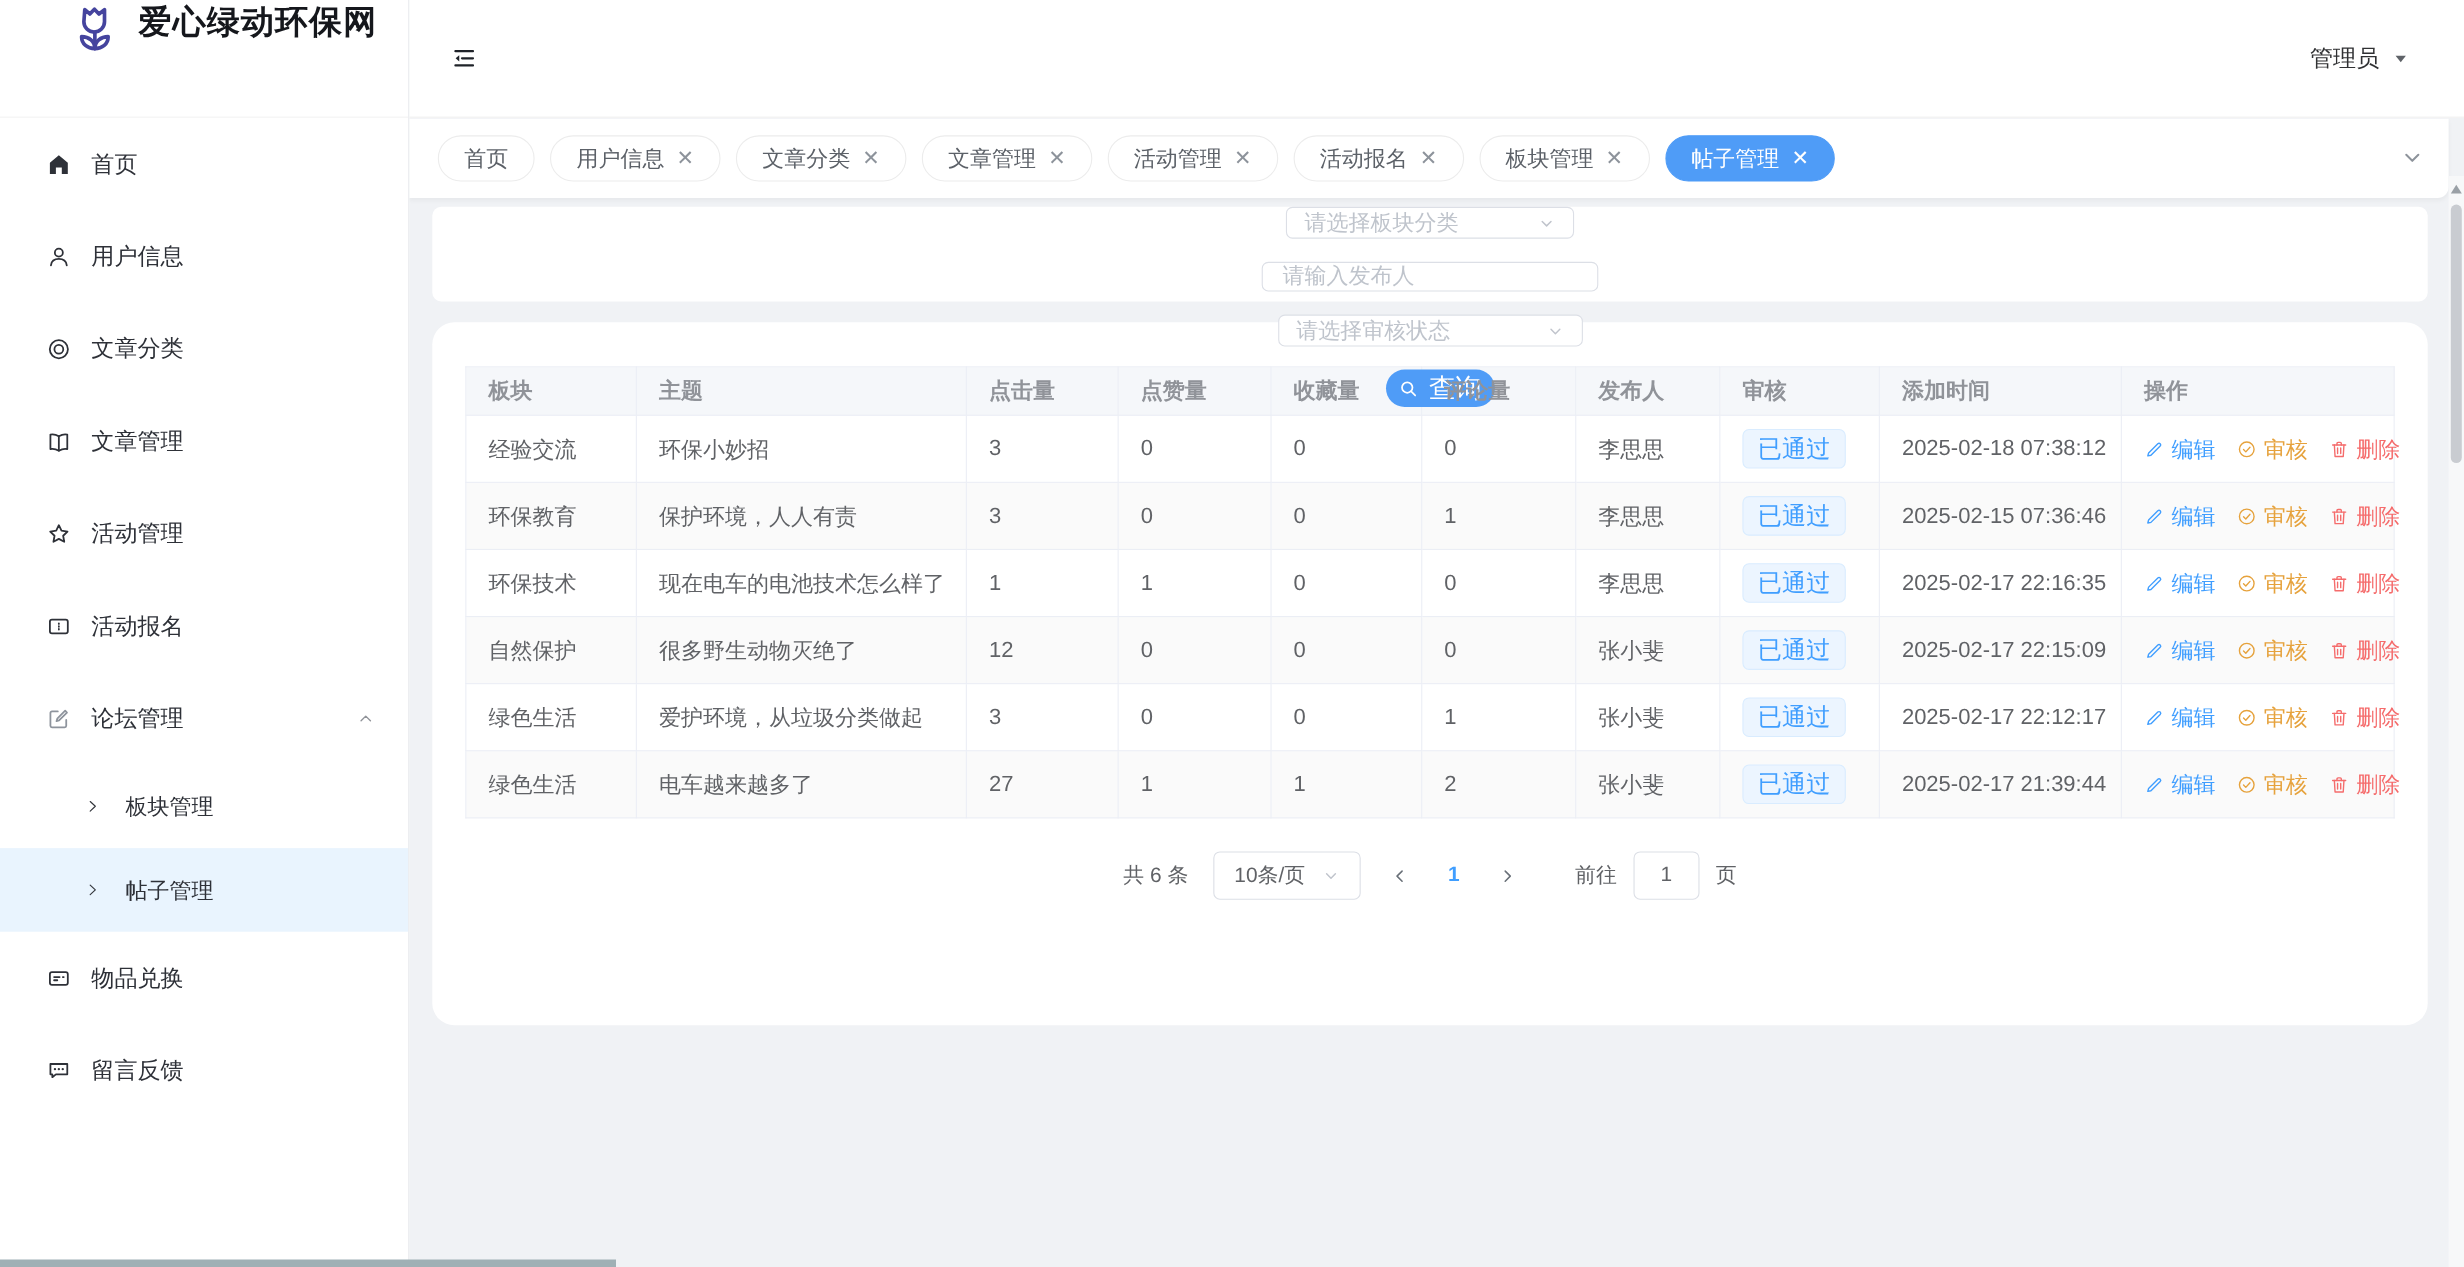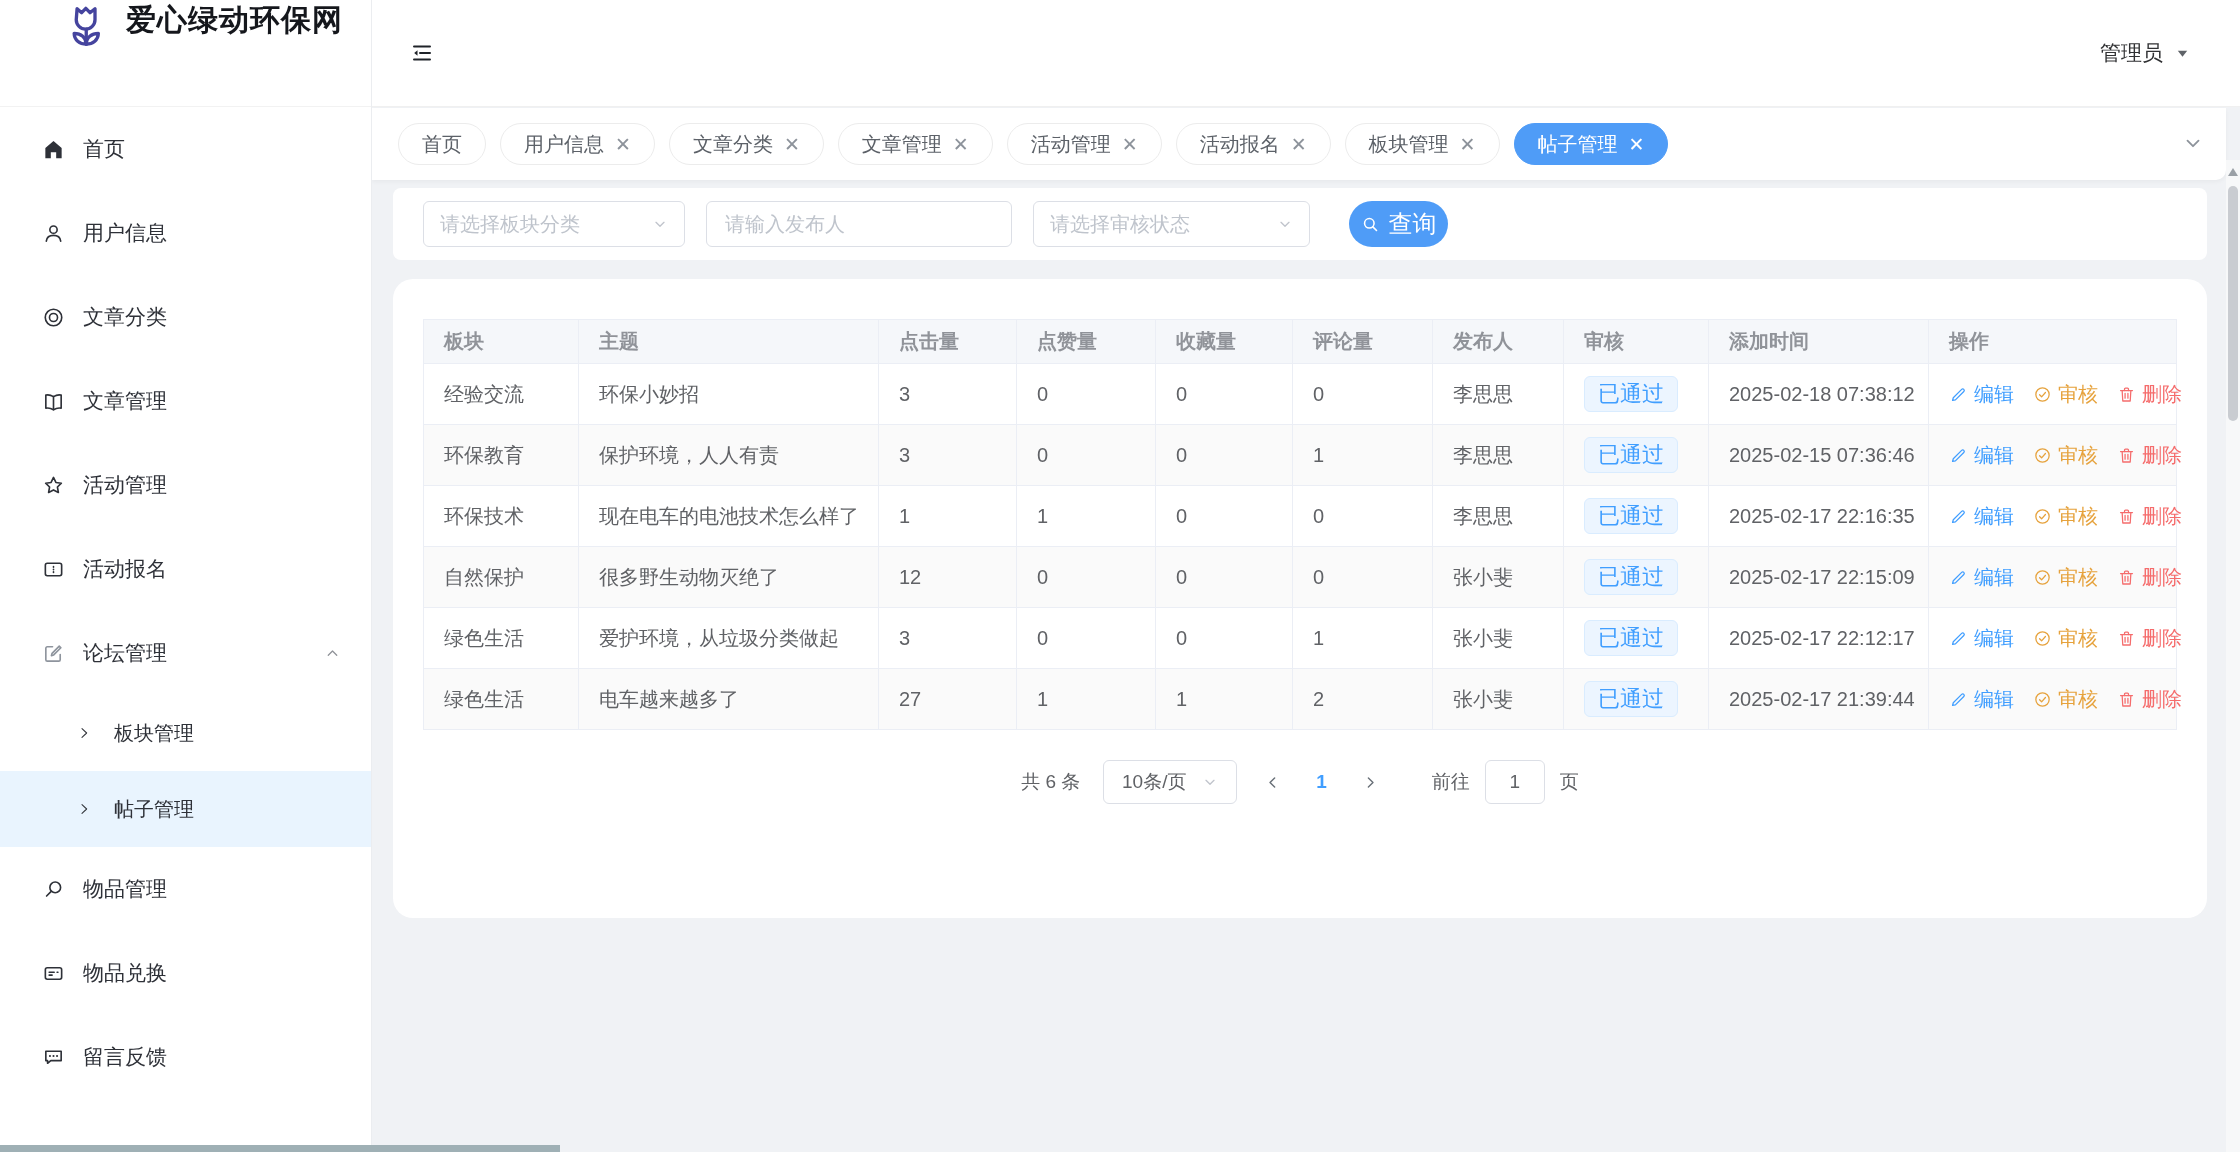--- a/index.html
+++ b/index.html
@@ -48,22 +48,22 @@
        gap:11px;white-space:nowrap;box-sizing:border-box;}
   .tab .close{color:#8d939b;font-size:19px;line-height:1;}
   .tab.active{background:var(--accent);border-color:var(--accent);color:#fff;}
   .tab.active .close{color:#fff;}
   .tabstrip-arrow{position:absolute;right:22px;top:24px;color:#8d939b;cursor:pointer;}
   .tabstrip-arrow svg{width:22px;height:22px;}
 
   
   .content{position:absolute;left:372px;top:180px;width:1854px;height:972px;
            padding:8px 19px 0 21px;box-sizing:border-box;}
-  .filter-card{background:#fff;border-radius:8px;height:72px;display:flex;align-items:center;
-               padding:0 30px;gap:21px;box-sizing:border-box;}
+  .filter-card{background:#fff;border-radius:8px;height:86px;display:flex;align-items:center;
+               padding:0 30px;gap:21px;box-sizing:border-box;flex-direction:column;}
   .fake-select,.fake-input{height:46px;border:1px solid #dcdfe6;border-radius:6px;display:flex;
                align-items:center;padding:0 16px;box-sizing:border-box;background:#fff;}
   .fake-select{justify-content:space-between;cursor:pointer;}
   .ph{font-size:20px;color:#bfc4cc;}
   .sel-arrow{color:#c0c4cc;}
   .sel-arrow svg{width:16px;height:16px;}
   .fake-input input{border:none;outline:none;font-size:20px;color:#606266;width:100%;background:transparent;}
   .fake-input input::placeholder{color:#bfc4cc;}
   .w-select1{width:262px;} .w-input{width:306px;} .w-select2{width:277px;}
   .search-btn{margin-left:18px;width:99px;height:46px;border-radius:23px;background:var(--accent);
@@ -195,29 +195,20 @@
         </span>
         <span class="sub-label">板块管理</span>
       </div>
       <div class="submenu-item active">
         <span class="sub-arrow">
           <svg viewBox="0 0 24 24" fill="none" stroke="currentColor" stroke-width="1.6" stroke-linecap="round" stroke-linejoin="round">
             <path d="M9 5.5l7 6.5-7 6.5"></path>
           </svg>
         </span>
         <span class="sub-label">帖子管理</span>
-      </div>
-      <div class="menu-item">
-        <span class="mi-icon">
-          <svg viewBox="0 0 24 24" fill="none" stroke="currentColor" stroke-width="1.7" stroke-linecap="round" stroke-linejoin="round">
-            <circle cx="13.8" cy="9.8" r="5.6"></circle>
-            <path d="M9.6 13.9L4.8 18.8"></path>
-          </svg>
-        </span>
-        <span class="mi-label">物品管理</span>
       </div>
       <div class="menu-item">
         <span class="mi-icon">
           <svg viewBox="0 0 24 24" fill="none" stroke="currentColor" stroke-width="1.7" stroke-linecap="round" stroke-linejoin="round">
             <rect x="3.5" y="6" width="17" height="12" rx="2"></rect>
             <path d="M7.5 10.7h5.2"></path>
             <path d="M15.8 10.7h.8"></path>
             <path d="M7.5 13.7h3"></path>
           </svg>
         </span>

